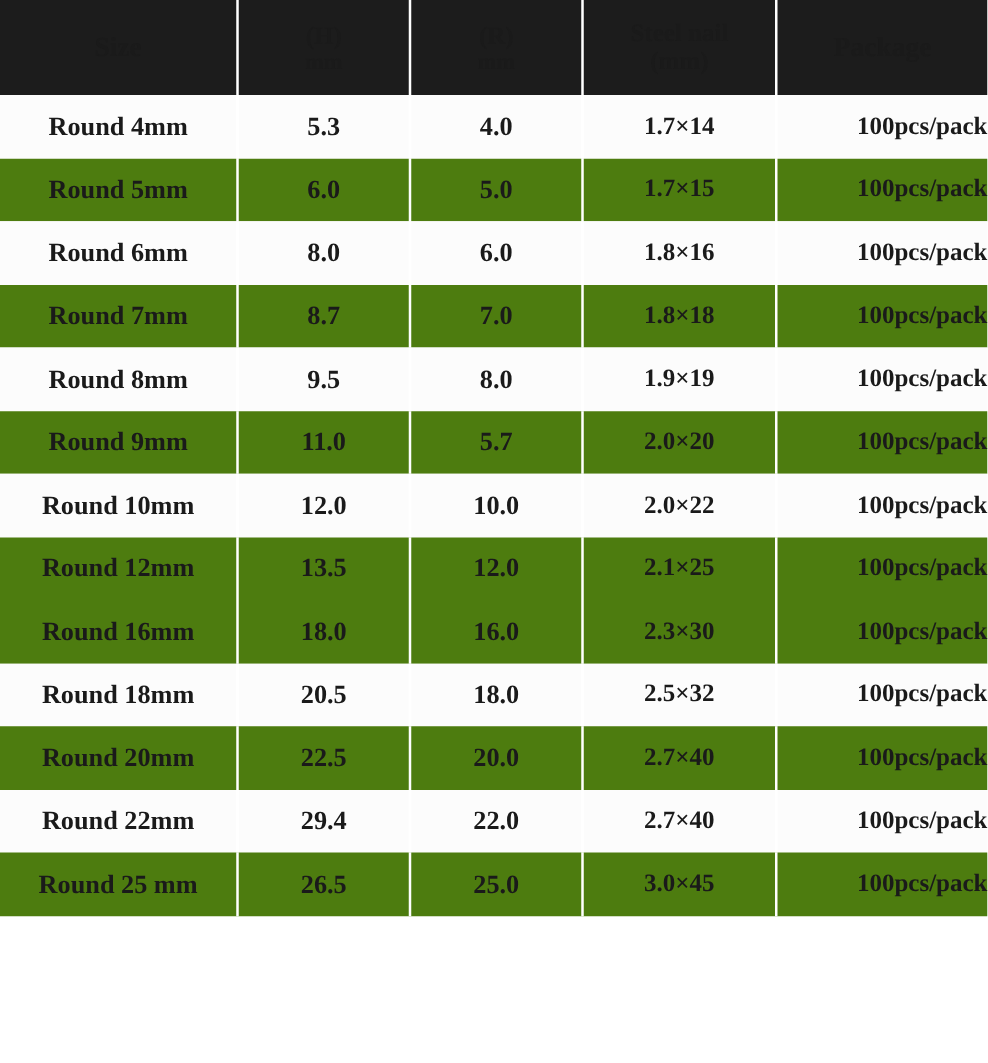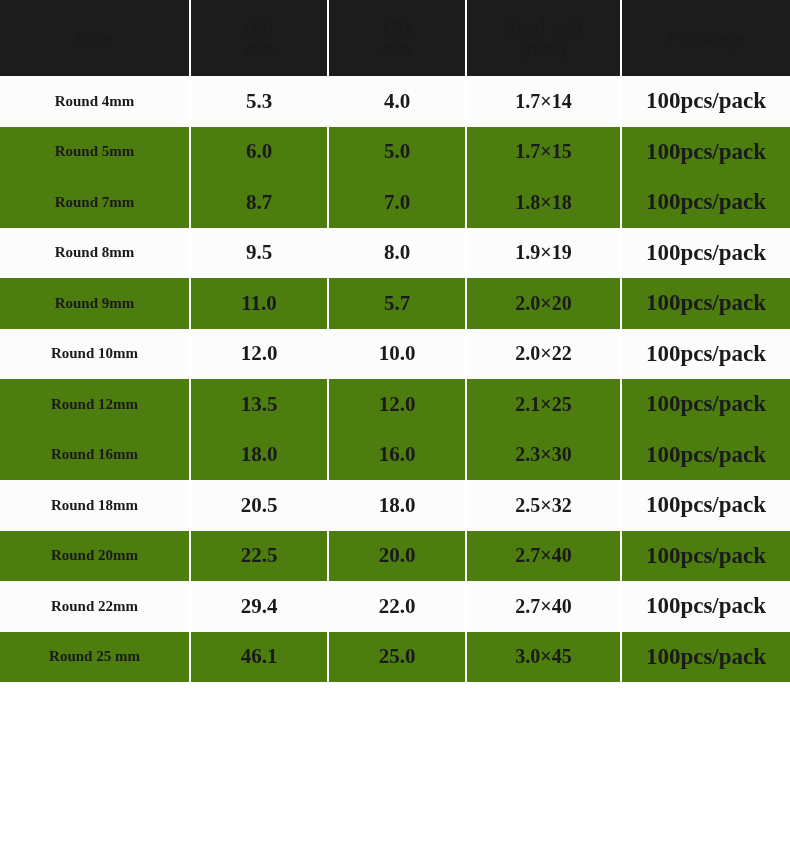--- a/index.html
+++ b/index.html
@@ -52,30 +52,31 @@
   tbody tr {
     height: 50.5px;
   }
   tbody tr.odd td {
     background: #fcfcfc;
   }
   tbody tr.even td {
     background: #4d7c0f;
   }
   td.col-size {
-    font-size: 15px;
+    font-size: 21px;
   }
   td.col-h, td.col-r {
     font-size: 21px;
   }
   td.col-nail {
     font-size: 20px;
   }
   td.col-pkg {
-    font-size: 23px;
+    font-size: 20px;
+    text-align: right;
   }
   .col-w-size { width: 190px; }
   .col-w-h    { width: 138px; }
   .col-w-r    { width: 138px; }
   .col-w-nail { width: 155px; }
   .col-w-pkg  { width: 169px; }
   .table-wrap {
     width: 790px;
     background: #ffffff;
   }
@@ -122,20 +123,27 @@
           <td class="col-nail">1.7×14</td>
           <td class="col-pkg">100pcs/pack</td>
         </tr>
         <tr class="even">
           <td class="col-size">Round 5mm</td>
           <td class="col-h">6.0</td>
           <td class="col-r">5.0</td>
           <td class="col-nail">1.7×15</td>
           <td class="col-pkg">100pcs/pack</td>
         </tr>
+        <tr class="odd">
+          <td class="col-size">Round 6mm</td>
+          <td class="col-h">8.0</td>
+          <td class="col-r">6.0</td>
+          <td class="col-nail">1.8×16</td>
+          <td class="col-pkg">100pcs/pack</td>
+        </tr>
         <tr class="even">
           <td class="col-size">Round 7mm</td>
           <td class="col-h">8.7</td>
           <td class="col-r">7.0</td>
           <td class="col-nail">1.8×18</td>
           <td class="col-pkg">100pcs/pack</td>
         </tr>
         <tr class="odd">
           <td class="col-size">Round 8mm</td>
           <td class="col-h">9.5</td>
@@ -187,20 +195,20 @@
         </tr>
         <tr class="odd">
           <td class="col-size">Round 22mm</td>
           <td class="col-h">29.4</td>
           <td class="col-r">22.0</td>
           <td class="col-nail">2.7×40</td>
           <td class="col-pkg">100pcs/pack</td>
         </tr>
         <tr class="even">
           <td class="col-size">Round 25 mm</td>
-          <td class="col-h">46.1</td>
+          <td class="col-h">26.5</td>
           <td class="col-r">25.0</td>
           <td class="col-nail">3.0×45</td>
           <td class="col-pkg">100pcs/pack</td>
         </tr>
       </tbody>
   </table>
 </div>
 
 </body></html>

